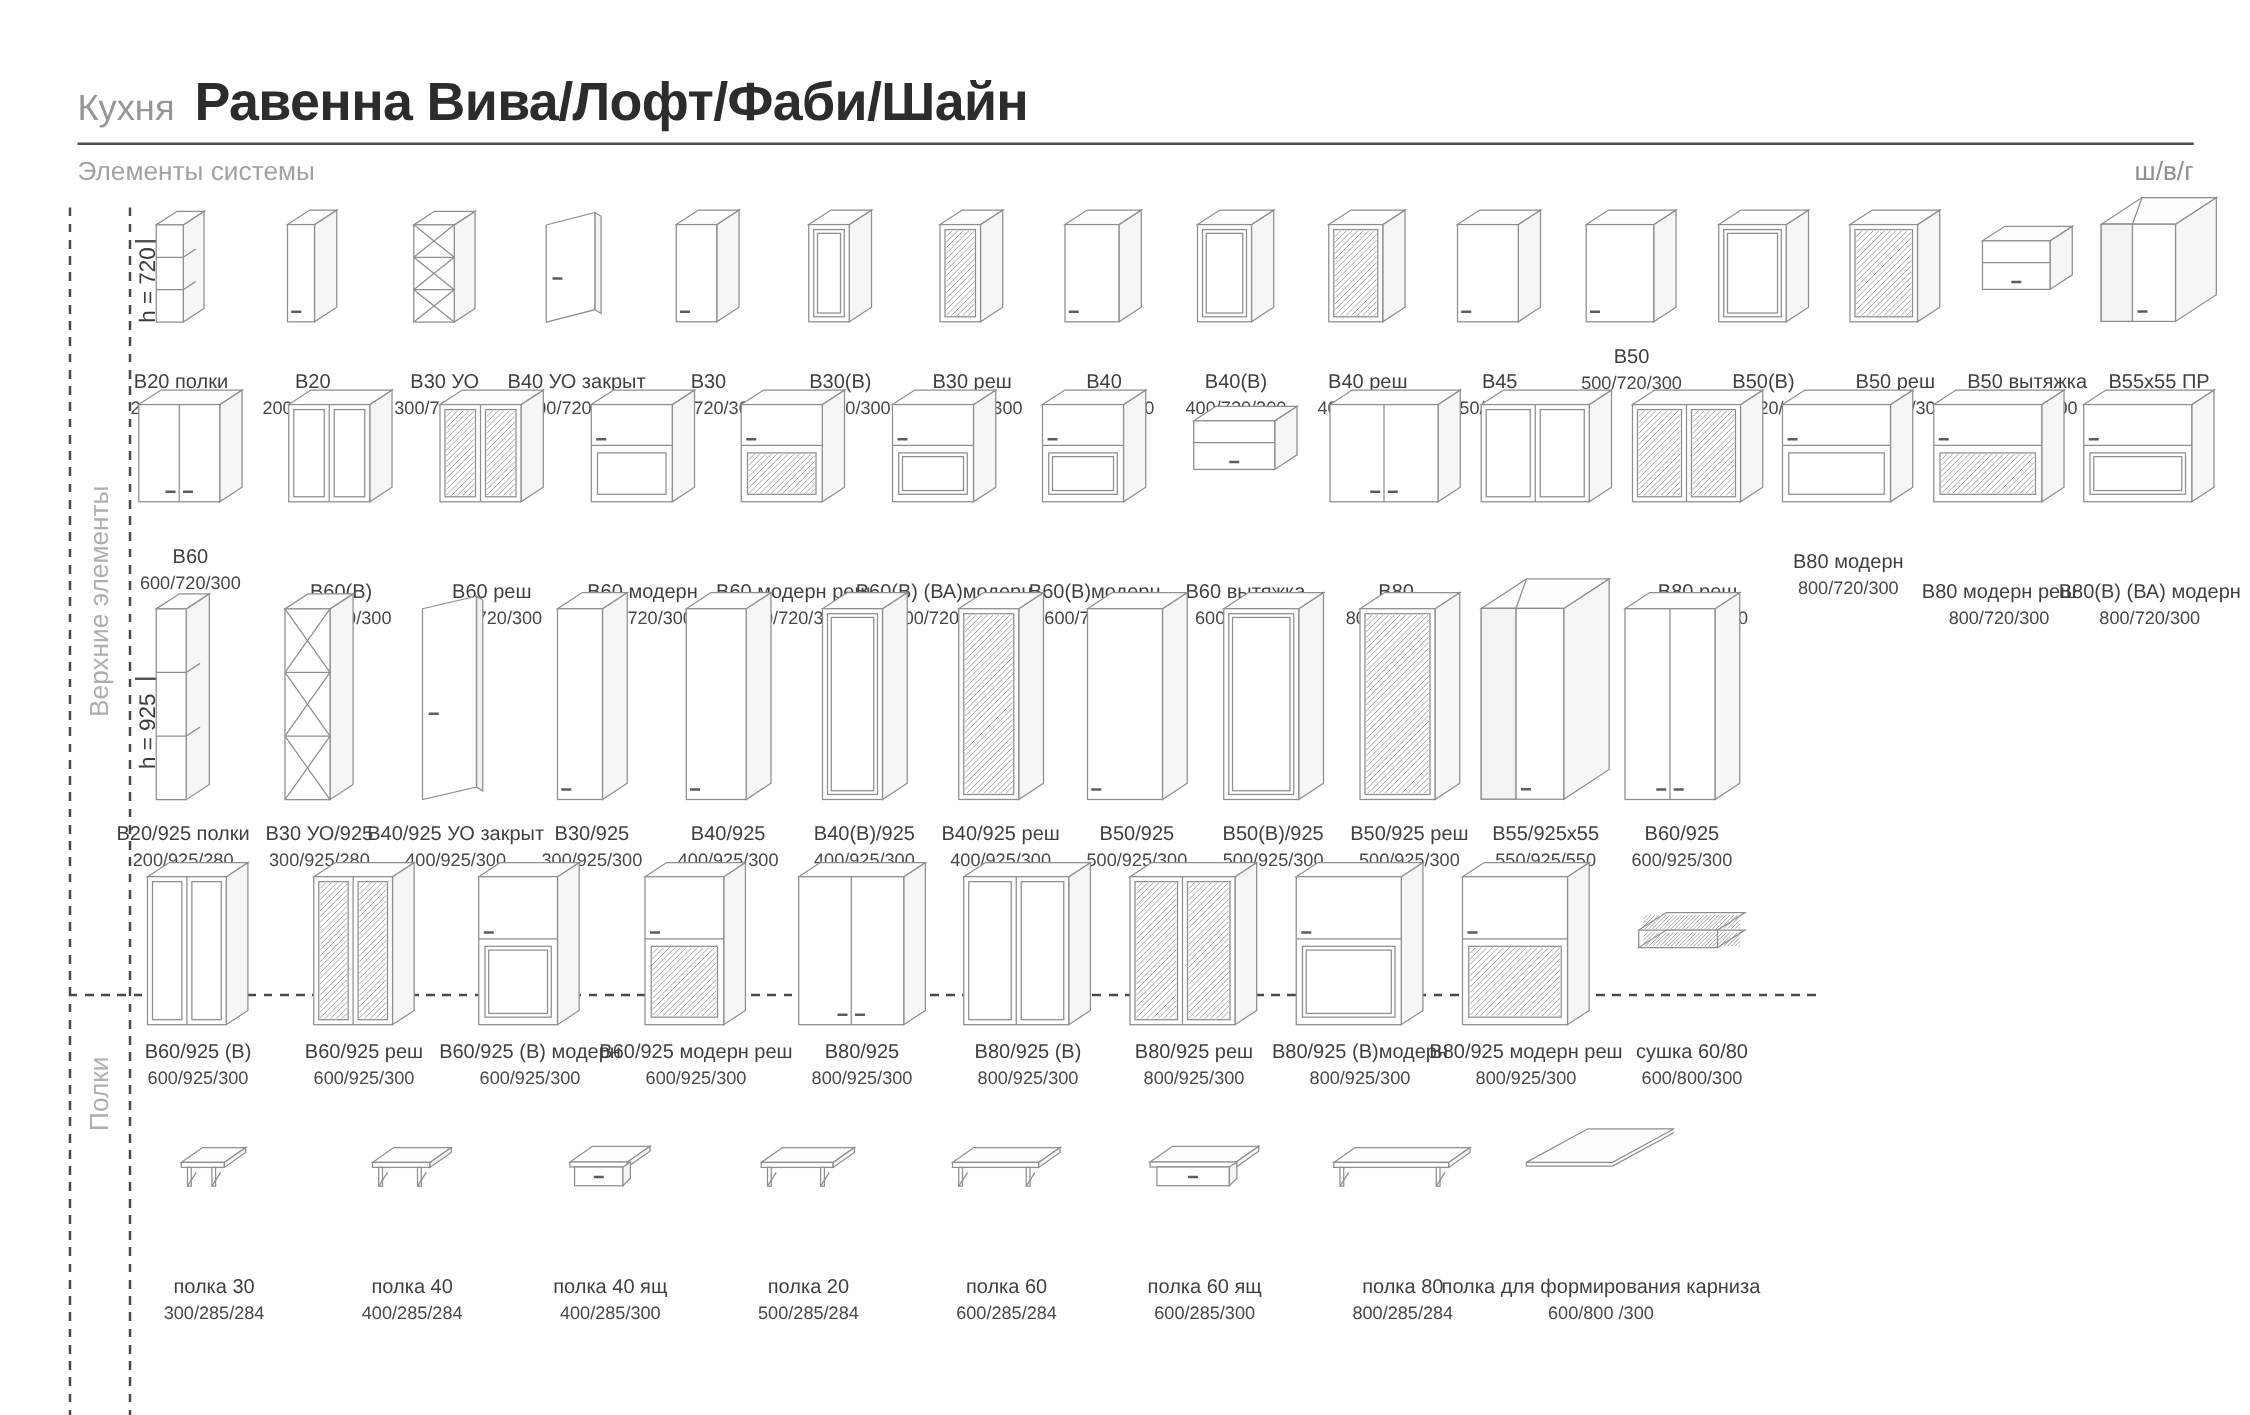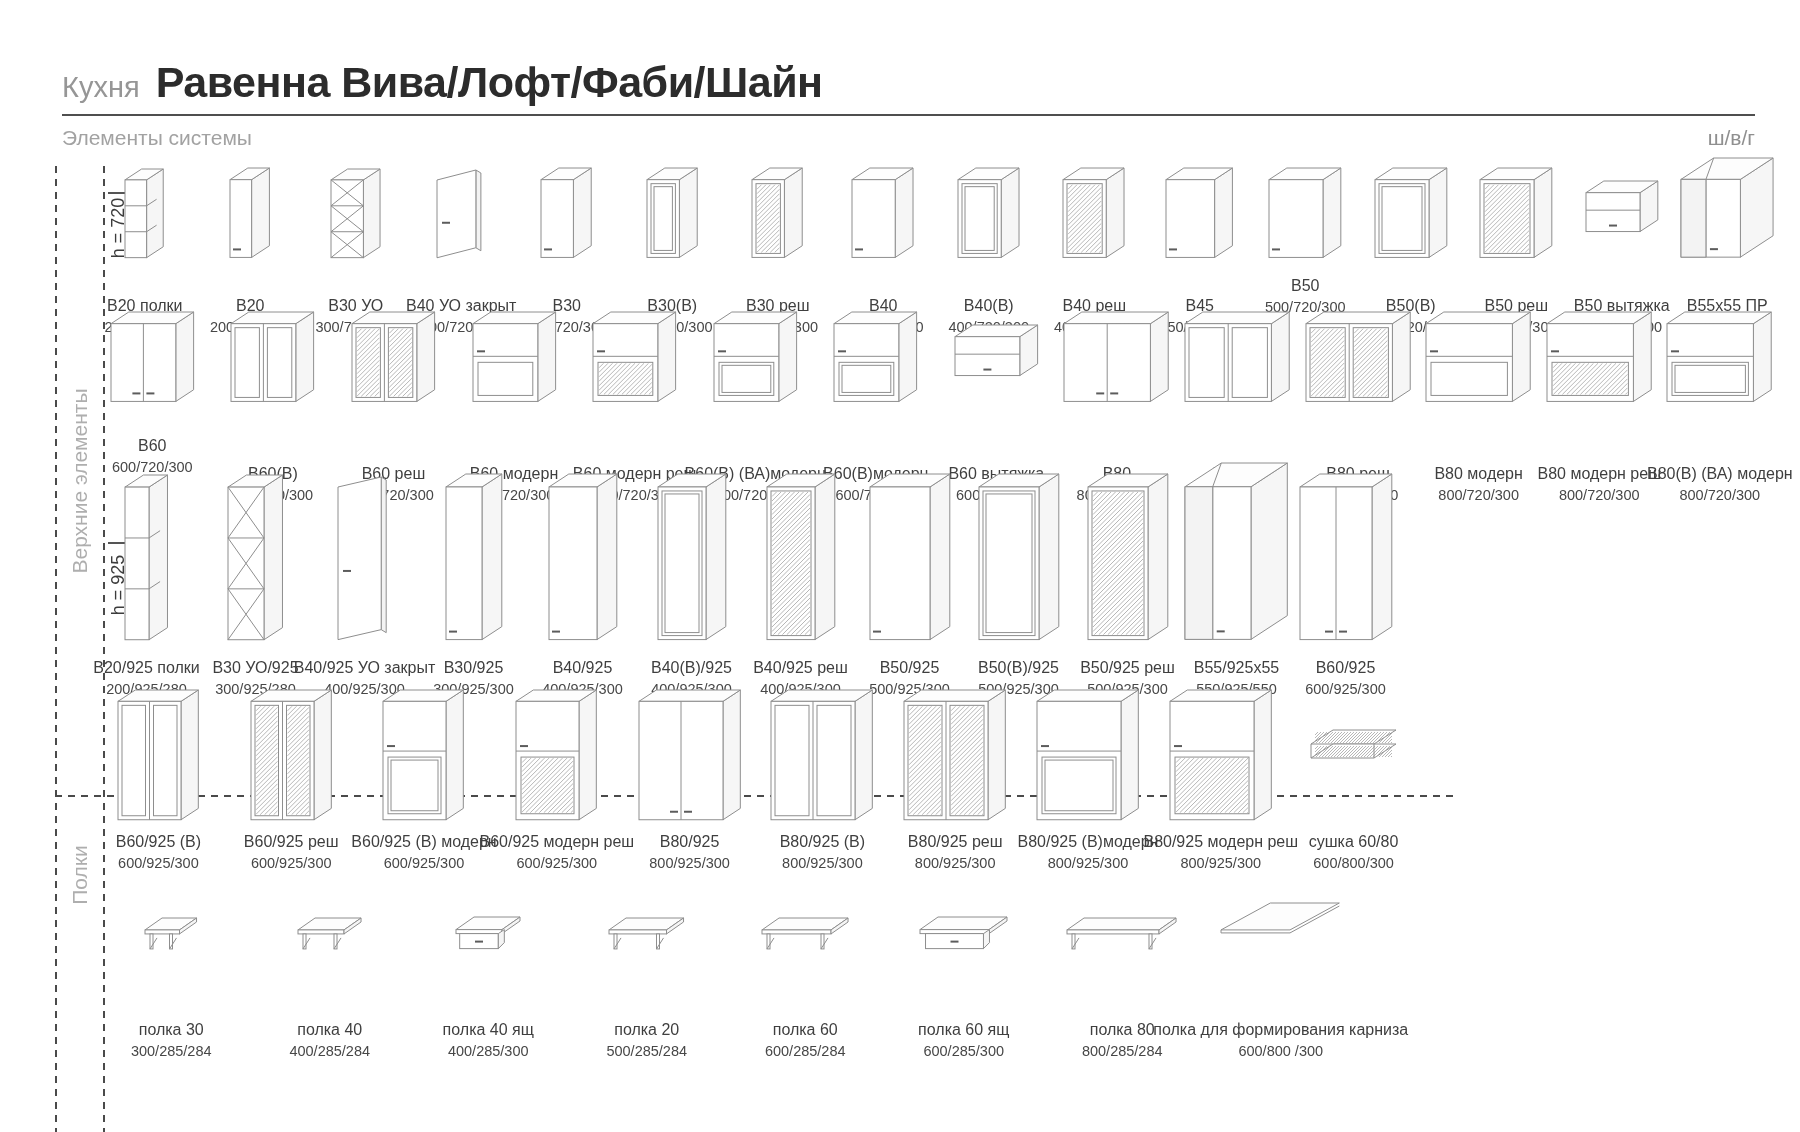--- a/index.html
+++ b/index.html
@@ -587,21 +587,21 @@
           <div class="draw" style="height: 82px;">
             <svg width="109" height="94" viewBox="0 0 109 94">
               <polygon points="88.4,13.664 106.22,2 106.22,79.76 88.4,91.424" fill="#f6f6f6" stroke="#8e8e8e" stroke-width="1"></polygon>
               <polygon points="2,13.664 19.82,2 106.22,2 88.4,13.664" fill="#fdfdfd" stroke="#8e8e8e" stroke-width="1"></polygon>
               <rect x="2" y="13.664" width="86.4" height="77.76" fill="#fff" stroke="#8e8e8e" stroke-width="1"></rect>
               <line x1="2" y1="46.3232" x2="88.4" y2="46.3232" stroke="#8e8e8e" stroke-width="1"></line>
               <line x1="6" y1="41.3232" x2="14" y2="41.3232" stroke="#5c5c5c" stroke-width="2"></line>
               <rect x="7" y="52.3232" width="76.4" height="33.10080000000001" fill="none" stroke="#8e8e8e" stroke-width="1"></rect>
             </svg>
           </div>
-          <div class="iname" style="margin-top: 60px; text-align: center;">В80 модерн</div>
+          <div class="iname" style="margin-top: 36px; text-align: center;">В80 модерн</div>
           <div class="idims">800/720/300</div>
         </div>
         <div class="item">
           <div class="draw" style="height: 82px;">
             <svg width="109" height="94" viewBox="0 0 109 94">
               <polygon points="88.4,13.664 106.22,2 106.22,79.76 88.4,91.424" fill="#f6f6f6" stroke="#8e8e8e" stroke-width="1"></polygon>
               <polygon points="2,13.664 19.82,2 106.22,2 88.4,13.664" fill="#fdfdfd" stroke="#8e8e8e" stroke-width="1"></polygon>
               <rect x="2" y="13.664" width="86.4" height="77.76" fill="#fff" stroke="#8e8e8e" stroke-width="1"></rect>
               <line x1="2" y1="46.3232" x2="88.4" y2="46.3232" stroke="#8e8e8e" stroke-width="1"></line>
               <line x1="6" y1="41.3232" x2="14" y2="41.3232" stroke="#5c5c5c" stroke-width="2"></line>

